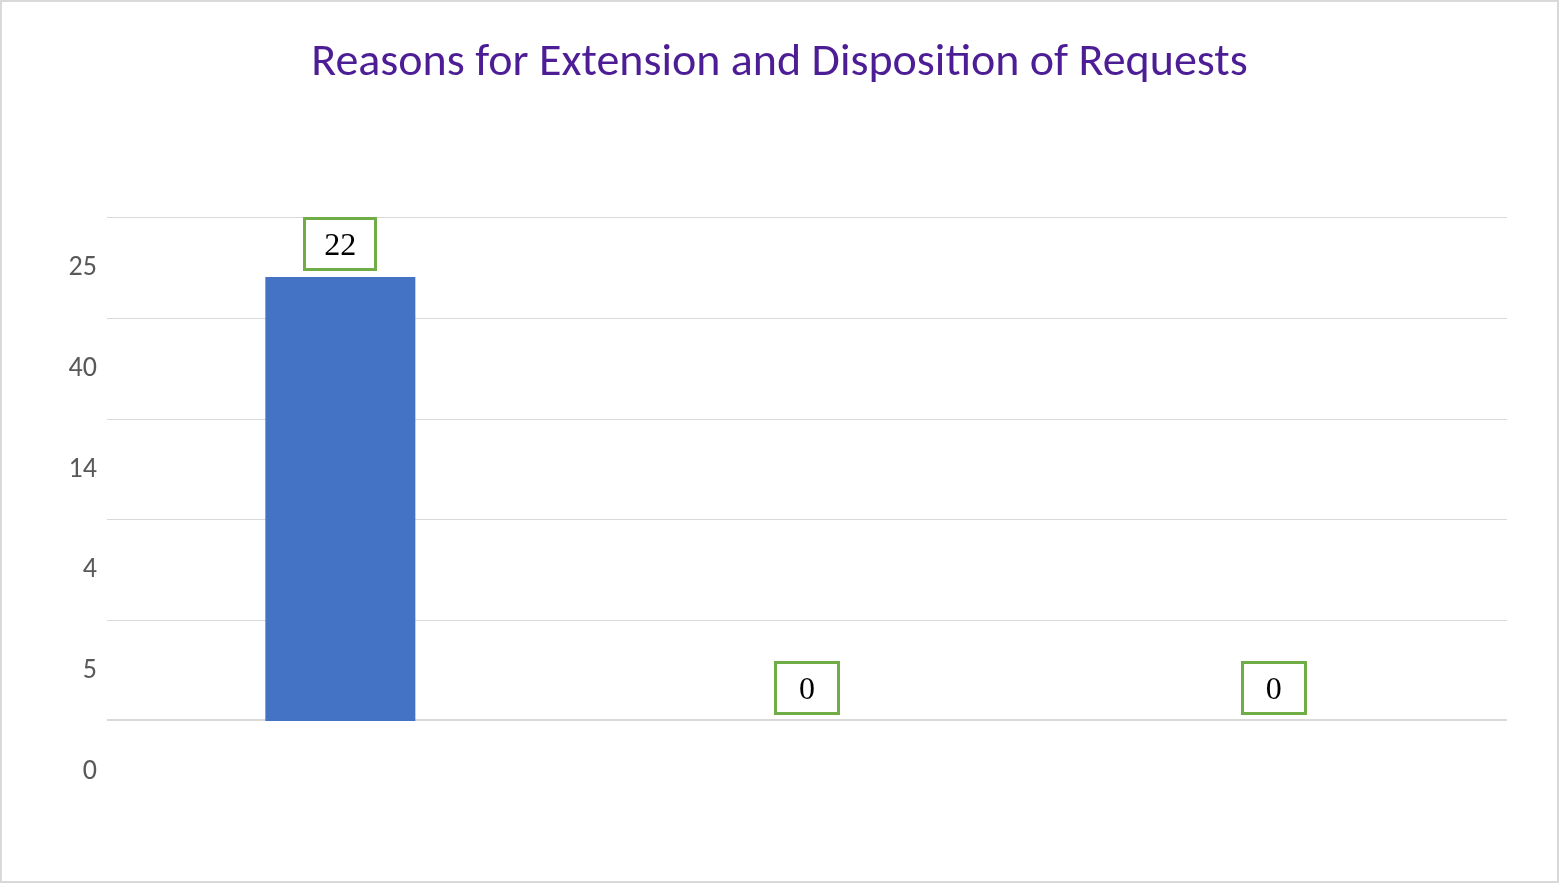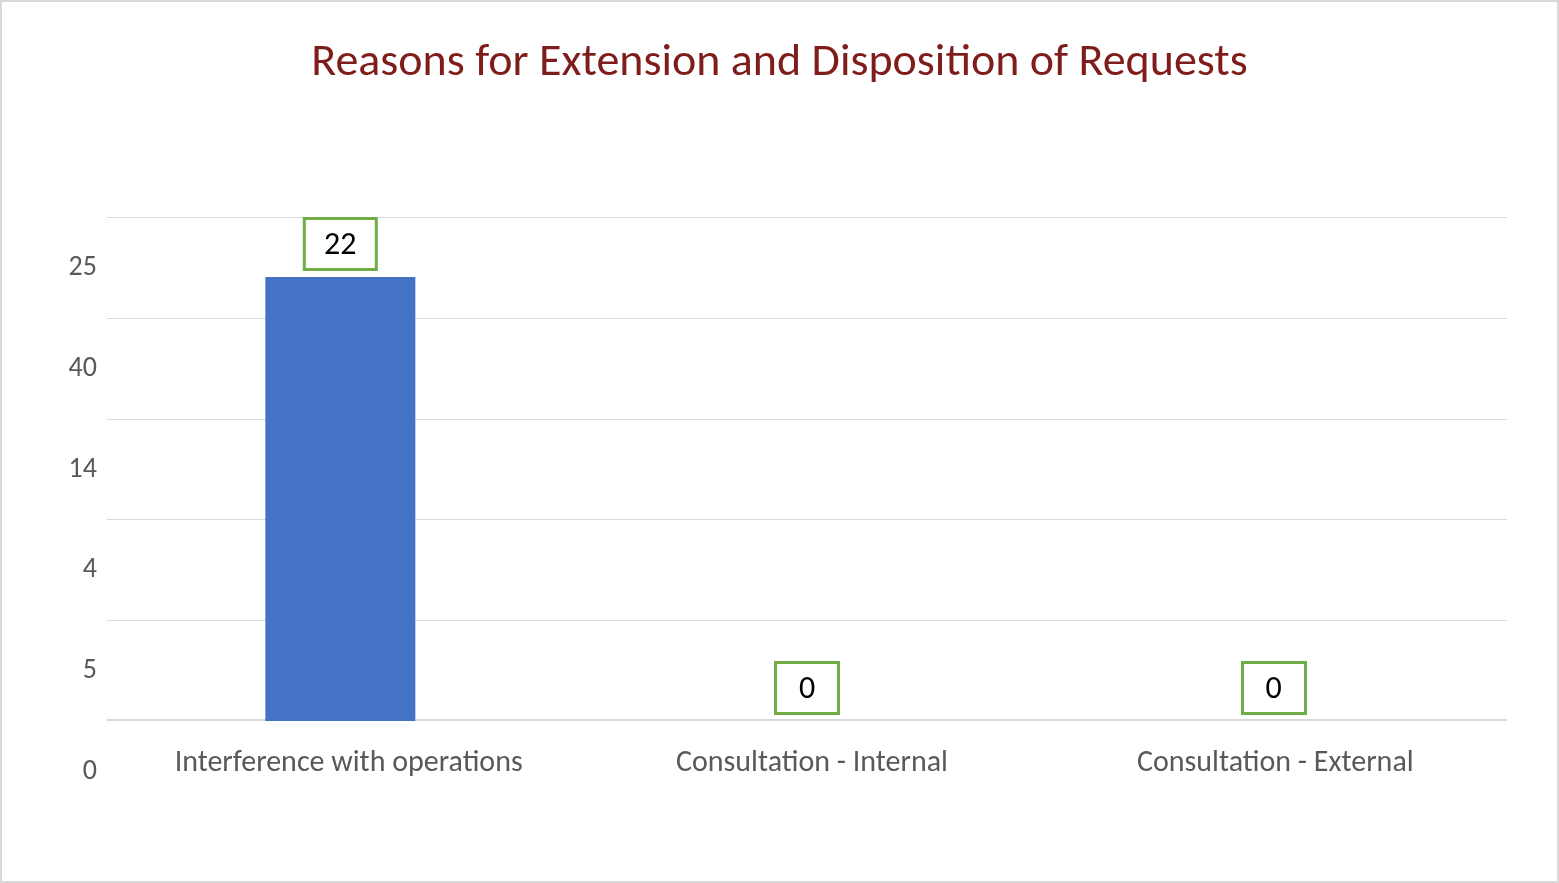--- a/index.html
+++ b/index.html
@@ -13,21 +13,21 @@
   .chart-frame {
     box-sizing: border-box;
     width: 1559px;
     height: 883px;
     border: 2px solid #d9d9d9;
     position: relative;
     background: #ffffff;
   }
   .title {
     text-align: center;
-    color: #7f1d1d;
+    color: #4c1d95;
     font-size: 46px;
     line-height: 1.2;
     padding: 30px 80px 10px 80px;
     font-weight: 400;
   }
   .plot-and-axis {
     position: absolute;
     left: 50px;
     right: 50px;
     top: 215px;
@@ -50,20 +50,21 @@
     transform: translateY(-50%);
     padding-right: 10px;
     margin-top: 48px;
   }
   .plot {
     position: absolute;
     left: 55px;
     right: 0;
     top: 0;
     height: calc(100% - 120px);
+    font-family: Liberation Serif, serif;
   }
   .gridline {
     position: absolute;
     left: 0;
     right: 0;
     border-top: 1.5px solid #d9d9d9;
   }
   .baseline {
     position: absolute;
     left: 0;
@@ -145,20 +146,17 @@
           <div class="bar" style="width: 32%; height: 0%; background: rgb(68, 114, 196);"></div>
           <div class="data-label-box" style="bottom: calc(0% + 6px); border-color: rgb(112, 173, 71);">0</div>
         </div>
         <div class="bar-slot" style="left: 66.6667%; width: 33.3333%;">
           <div class="bar" style="width: 32%; height: 0%; background: rgb(68, 114, 196);"></div>
           <div class="data-label-box" style="bottom: calc(0% + 6px); border-color: rgb(112, 173, 71);">0</div>
         </div>
       </div>
 
     <div class="x-labels">
-        <div class="x-label" style="left: 0%; width: 33.3333%;">Interference with operations</div>
-        <div class="x-label" style="left: 33.3333%; width: 33.3333%;">Consultation - Internal</div>
-        <div class="x-label" style="left: 66.6667%; width: 33.3333%;">Consultation - External</div>
       </div>
 
   </div>
 
 </div>
 
 </body></html>

